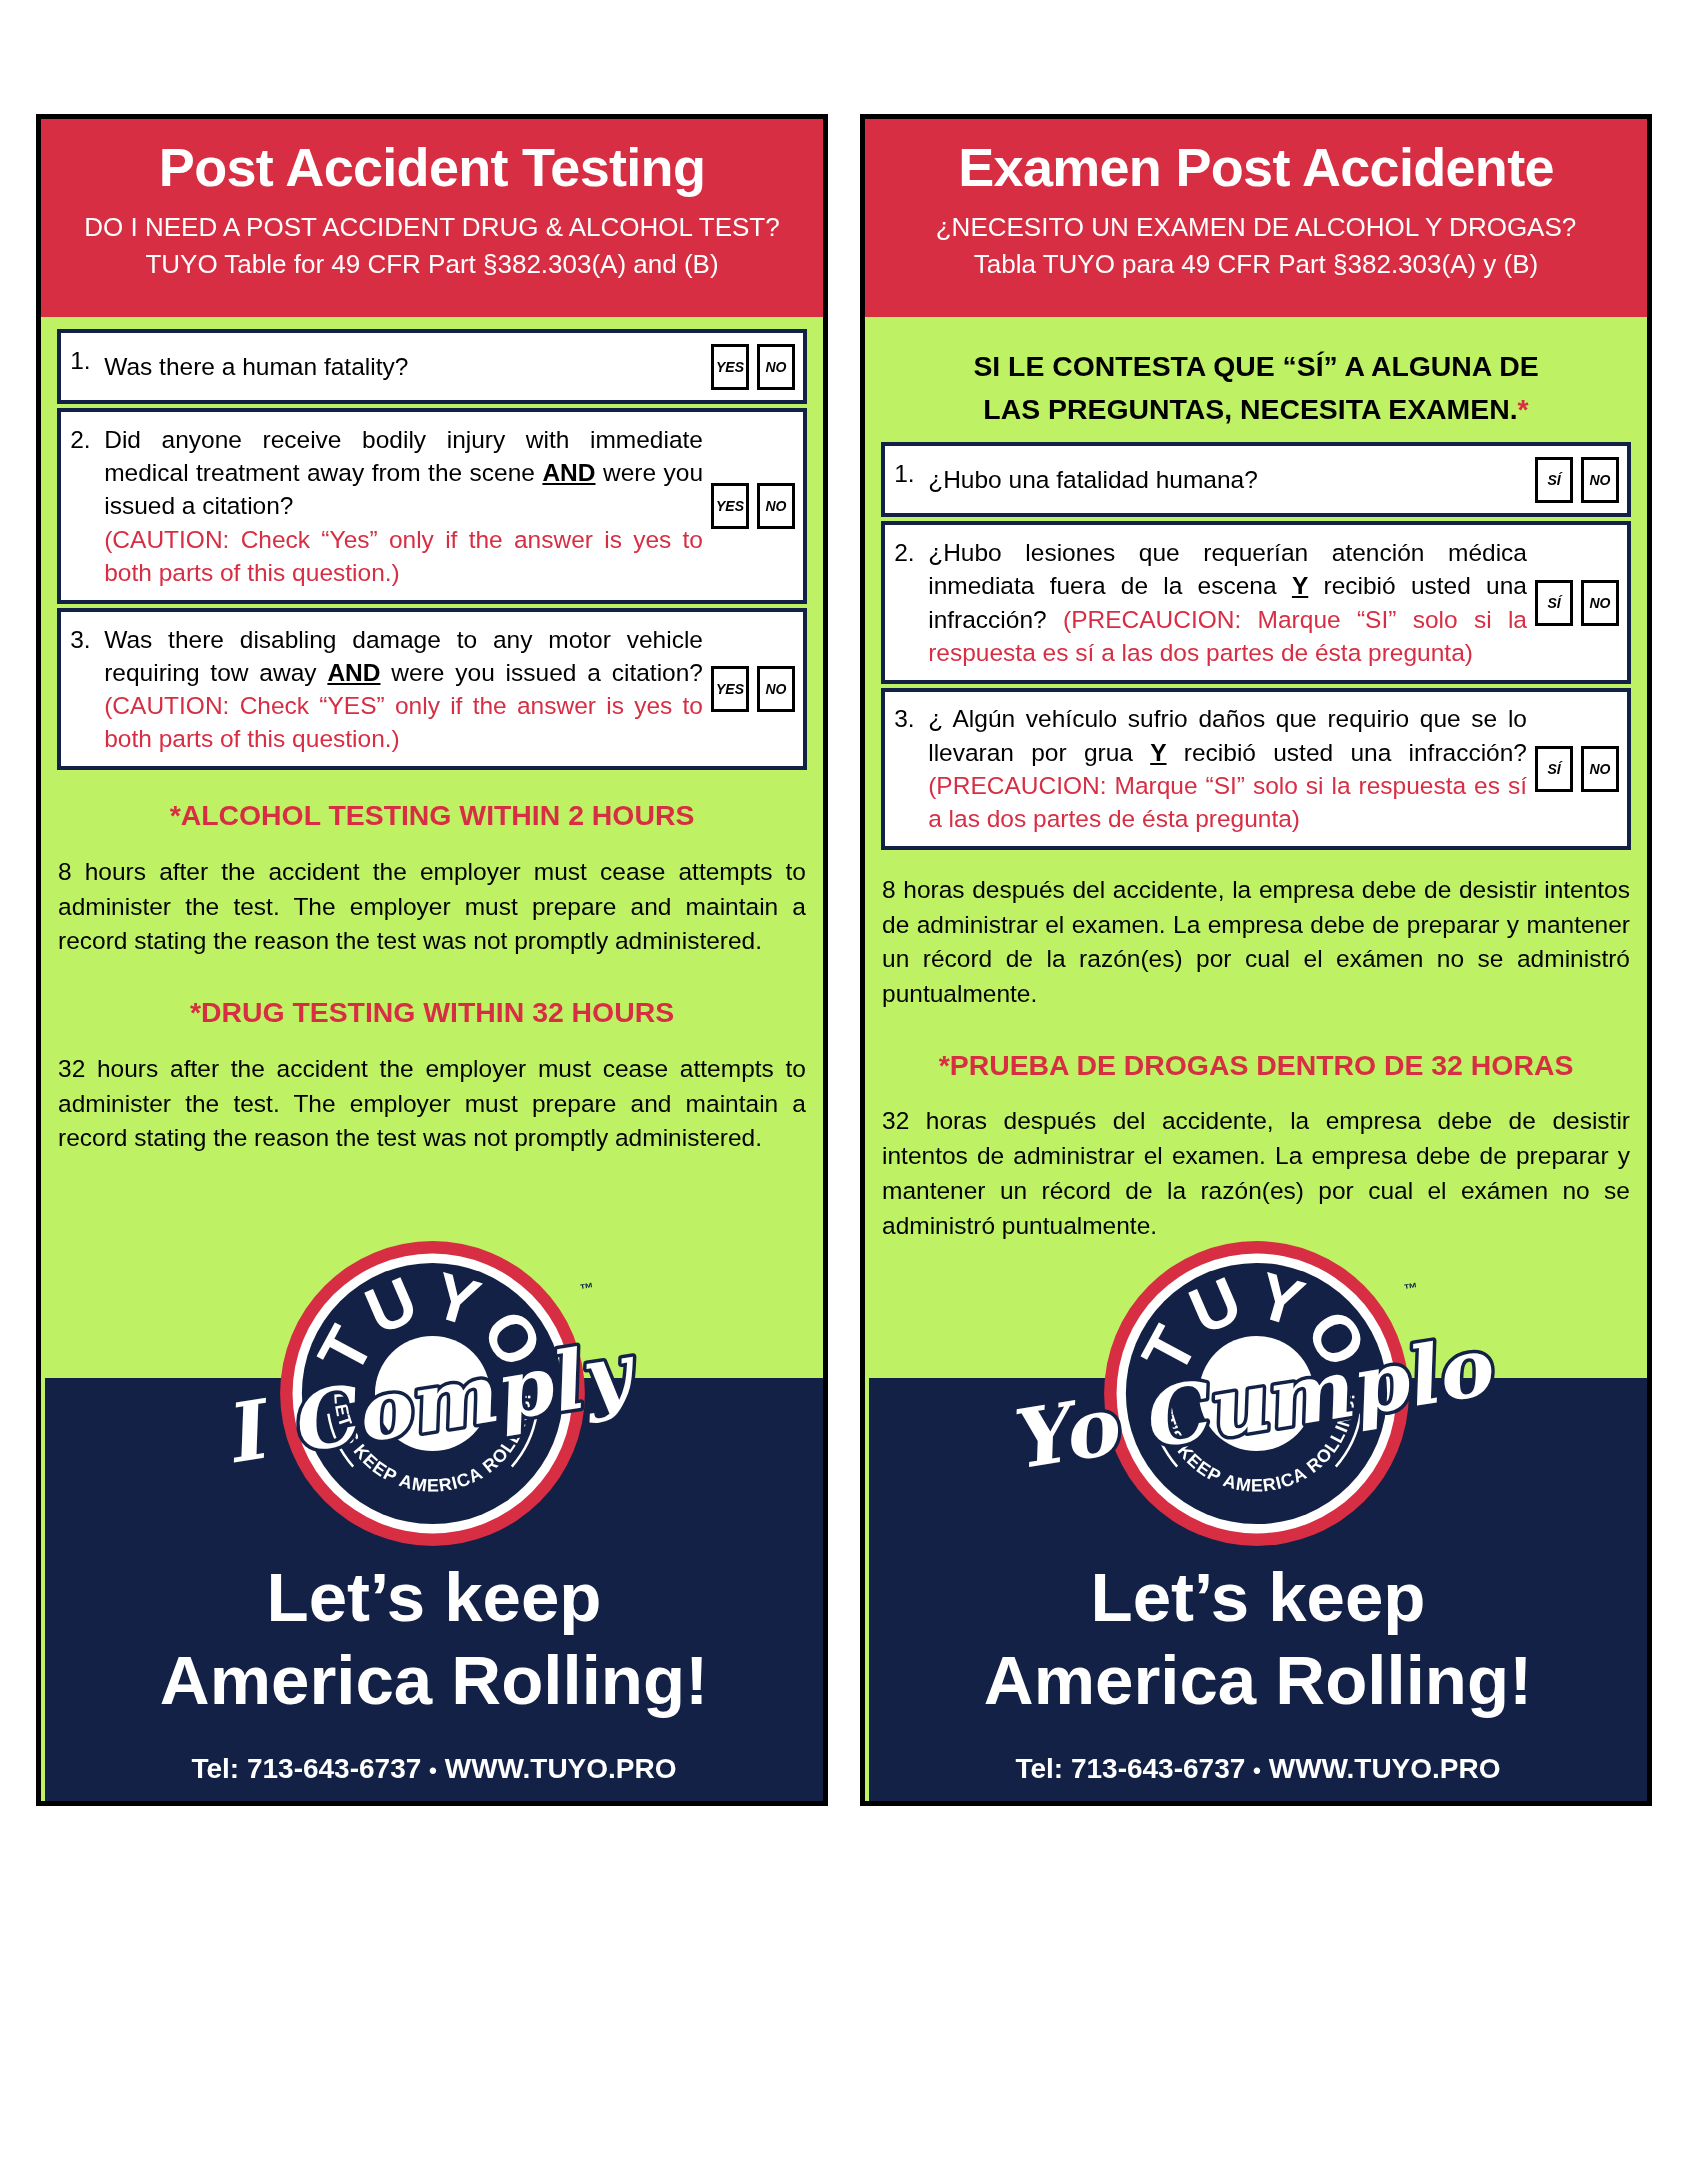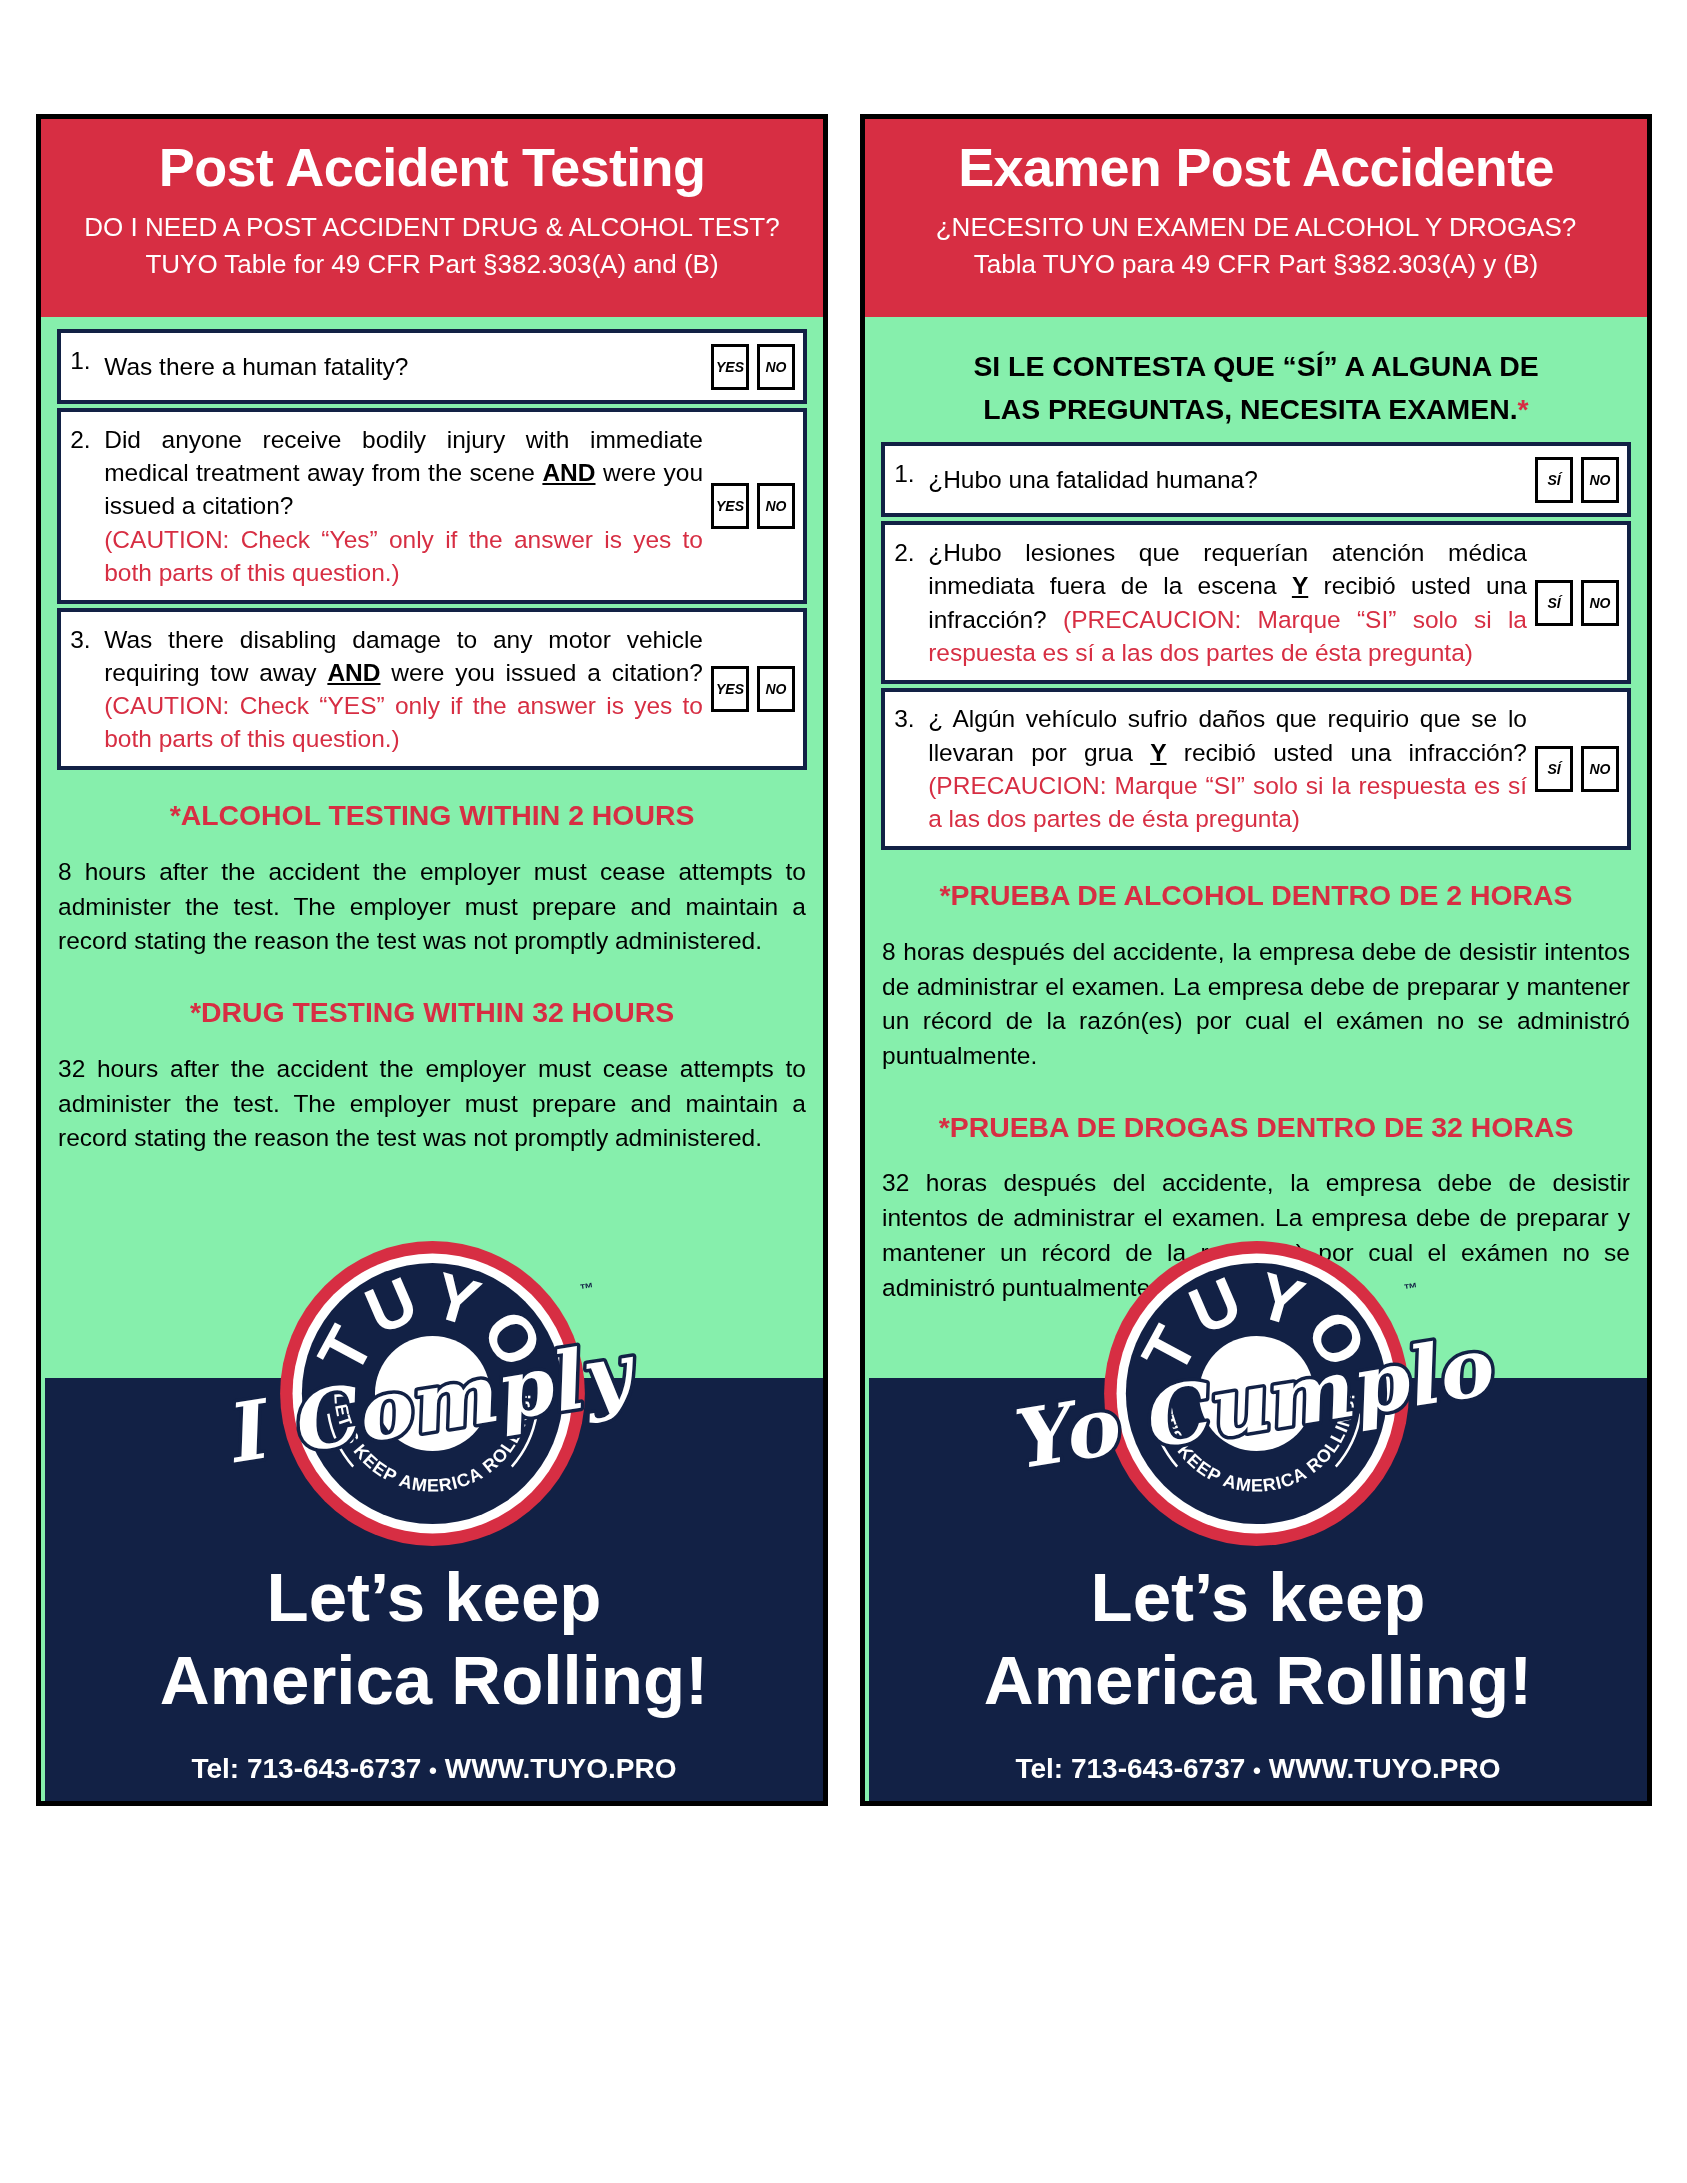--- a/index.html
+++ b/index.html
@@ -1,18 +1,18 @@
 <!DOCTYPE html>
 <html style="font-size:10.6px"><head>
 <meta charset="utf-8">
 <style>
   html,body{margin:0;padding:0;background:#ffffff;}
   #page{position:relative;width:1687px;height:2183px;background:#ffffff;
         font-family:"Liberation Sans",sans-serif;color:#000;}
-  .panel{position:absolute;top:114px;width:792px;height:1692px;background:#86efac;
+  .panel{position:absolute;top:114px;width:792px;height:1692px;background:#bef264;
          border:5.3px solid #000;box-sizing:border-box;}
   .panel.en{left:36px;} .panel.es{left:860px;}
 
   .hdr{height:198px;background:#d72e43;color:#fff;text-align:center;box-sizing:border-box;
        padding-top:20px;}
   .title{font-size:54px;font-weight:bold;letter-spacing:-0.7px;line-height:1.05;}
   .sub{font-size:26px;margin-top:16px;}
   .sub2{margin-top:6.6px;}
 
   .instr{margin-top:28px;text-align:center;font-size:28.4px;font-weight:bold;line-height:1.5;}
@@ -180,21 +180,20 @@
           <span>recibió usted una infracción?</span>
           <span class="caution">(PRECAUCION: Marque “SI” solo si la respuesta es sí a las dos partes de ésta pregunta)</span>
         </div>
         <div class="yn">
           <div class="ynbox">SÍ</div>
           <div class="ynbox">NO</div>
         </div>
       </div>
     </div>
 
-    <div class="rhead">*PRUEBA DE ALCOHOL DENTRO DE 2 HORAS</div>
     <p class="body">8 horas después del accidente, la empresa debe de desistir intentos de administrar el examen. La empresa debe de preparar y mantener un récord de la razón(es) por cual el exámen no se administró puntualmente.</p>
     <div class="rhead second">*PRUEBA DE DROGAS DENTRO DE 32 HORAS</div>
     <p class="body">32 horas después del accidente, la empresa debe de desistir intentos de administrar el examen. La empresa debe de preparar y mantener un récord de la razón(es) por cual el exámen no se administró puntualmente.</p>
 
     <div class="badge">
       <svg viewBox="0 0 200 200" width="311" height="311">
         <circle cx="100" cy="100" r="98" fill="#d72e43"></circle>
         <circle cx="100" cy="100" r="90" fill="#ffffff"></circle>
         <circle cx="100" cy="100" r="84" fill="#122145"></circle>
         <circle cx="100" cy="100" r="37" fill="#ffffff"></circle>

